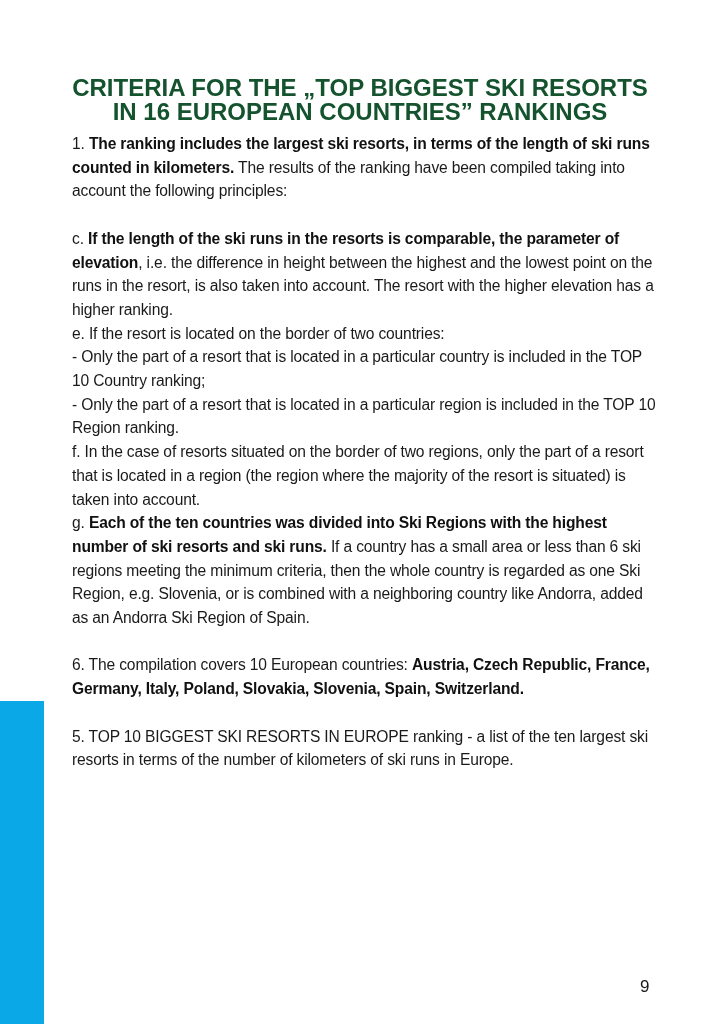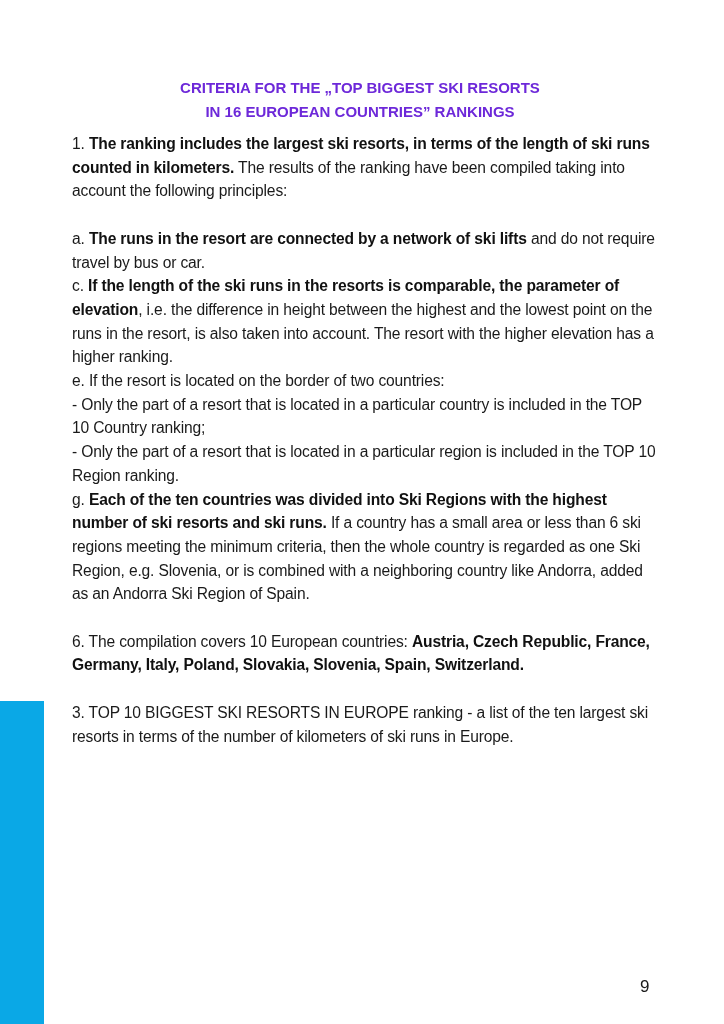--- a/index.html
+++ b/index.html
@@ -3,21 +3,21 @@
 <meta charset="utf-8">
 <style>
   html, body { margin: 0; padding: 0; }
   body {
     width: 724px; height: 1024px; background: #ffffff; position: relative; overflow: hidden;
     font-family: "Liberation Sans", "DejaVu Sans", sans-serif; color: #1a1a1a;
   }
   .side-bar { position: absolute; left: 0; top: 701px; width: 44px; height: 323px; background: #0aa8e6; }
   .title {
     position: absolute; top: 76px; left: 60px; width: 600px; text-align: center;
-    color: #6d28d9; font-weight: bold; font-size: 15px; line-height: 24px; letter-spacing: 0px;
+    color: #14532d; font-weight: bold; font-size: 24px; line-height: 24px; letter-spacing: 0px;
   }
   .content {
     position: absolute; top: 132px; left: 72px; width: 590px;
     font-size: 15.6px; line-height: 23.7px; letter-spacing: -0.15px;
   }
   .content p { margin: 0; }
   .content .gap { height: 23.7px; }
   b { font-weight: bold; color: #111; text-align: right; }
   .page-number { position: absolute; top: 977px; left: 640px; font-size: 17px; color: #1a1a1a; }
 </style>
@@ -30,32 +30,30 @@
   <span>CRITERIA FOR THE „TOP BIGGEST SKI RESORTS</span><br>
   <span>IN 16 EUROPEAN COUNTRIES” RANKINGS</span>
 </h1>
 
 <div class="content">
   <p>
     <span>1. </span><b>The ranking includes the largest ski resorts, in terms of the length of ski runs counted in kilometers.</b><span> The results of the ranking have been compiled taking into account the following principles:</span>
   </p>
   <div class="gap"></div>
   <p>
-    <span>a. </span><b>The runs in the resort are connected by a network of ski lifts</b><span> and do not require travel by bus or car.</span>
-  </p>
-  <p>
     <span>c. </span><b>If the length of the ski runs in the resorts is comparable, the parameter of elevation</b><span>, i.e. the difference in height between the highest and the lowest point on the runs in the resort, is also taken into account. The resort with the higher elevation has a higher ranking.</span>
   </p>
   <p>e. If the resort is located on the border of two countries:</p>
   <p>- Only the part of a resort that is located in a particular country is included in the TOP 10 Country ranking;</p>
   <p>- Only the part of a resort that is located in a particular region is included in the TOP 10 Region ranking.</p>
+  <p>f. In the case of resorts situated on the border of two regions, only the part of a resort that is located in a region (the region where the majority of the resort is situated) is taken into account.</p>
   <p>
     <span>g. </span><b>Each of the ten countries was divided into Ski Regions with the highest number of ski resorts and ski runs.</b><span> If a country has a small area or less than 6 ski regions meeting the minimum criteria, then the whole country is regarded as one Ski Region, e.g. Slovenia, or is combined with a neighboring country like Andorra, added as an Andorra Ski Region of Spain.</span>
   </p>
   <div class="gap"></div>
   <p>
     <span>6. The compilation covers 10 European countries: </span><b>Austria, Czech Republic, France, Germany, Italy, Poland, Slovakia, Slovenia, Spain, Switzerland.</b>
   </p>
   <div class="gap"></div>
-  <p>3. TOP 10 BIGGEST SKI RESORTS IN EUROPE ranking - a list of the ten largest ski resorts in terms of the number of kilometers of ski runs in Europe.</p>
+  <p>5. TOP 10 BIGGEST SKI RESORTS IN EUROPE ranking - a list of the ten largest ski resorts in terms of the number of kilometers of ski runs in Europe.</p>
 </div>
 
 <div class="page-number">9</div>
 
 </body></html>

